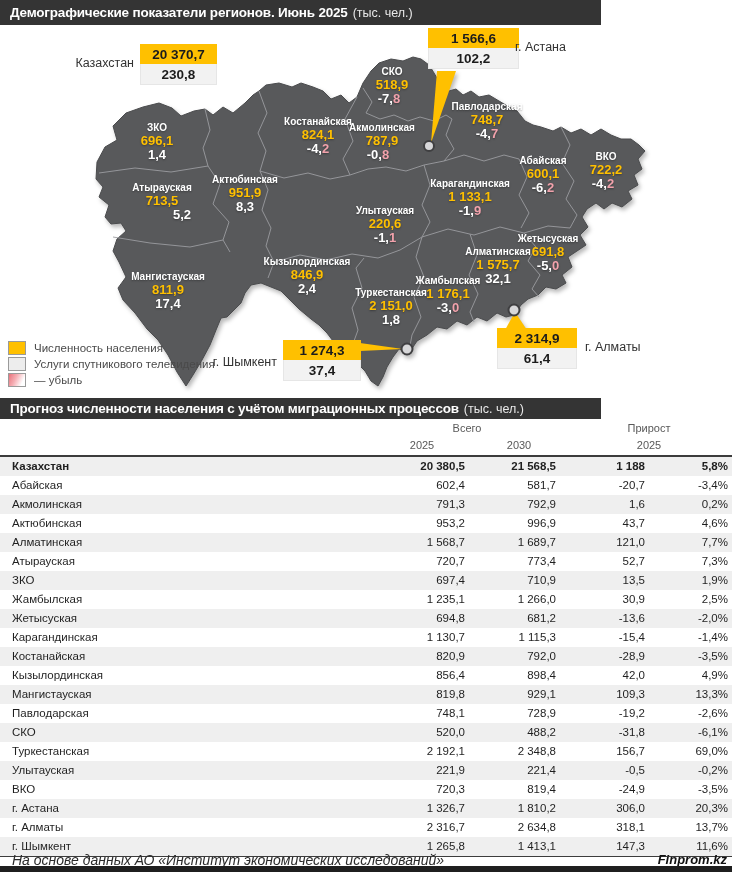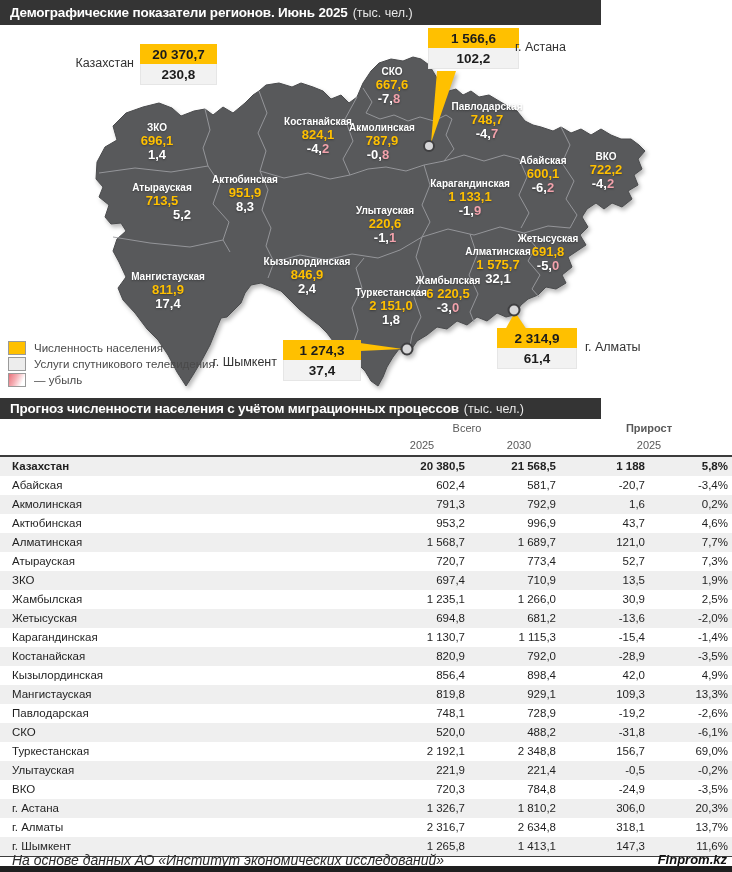--- a/index.html
+++ b/index.html
@@ -137,21 +137,21 @@
           <span class="v1">951,9</span>
           <span class="v2" style="left:0px">8,3</span>
         </div>
         <div class="region-label" style="left: 318px; top: 115px;">
           <span class="rn">Костанайская</span>
           <span class="v1">824,1</span>
           <span class="v2" style="left:0px">-4,<span class="dk">2</span></span>
         </div>
         <div class="region-label" style="left: 392px; top: 65px;">
           <span class="rn">СКО</span>
-          <span class="v1">667,6</span>
+          <span class="v1">518,9</span>
           <span class="v2" style="left:-3px">-7,<span class="dk">8</span></span>
         </div>
         <div class="region-label" style="left: 382px; top: 121px;">
           <span class="rn">Акмолинская</span>
           <span class="v1">787,9</span>
           <span class="v2" style="left:-4px">-0,<span class="dk">8</span></span>
         </div>
         <div class="region-label" style="left: 487px; top: 100px;">
           <span class="rn">Павлодарская</span>
           <span class="v1">748,7</span>
@@ -187,21 +187,21 @@
           <span class="v1">691,8</span>
           <span class="v2" style="left:0px">-5,<span class="dk">0</span></span>
         </div>
         <div class="region-label" style="left: 498px; top: 245px;">
           <span class="rn">Алматинская</span>
           <span class="v1">1 575,7</span>
           <span class="v2" style="left:0px">32,1</span>
         </div>
         <div class="region-label" style="left: 448px; top: 274px;">
           <span class="rn">Жамбылская</span>
-          <span class="v1">6 220,5</span>
+          <span class="v1">1 176,1</span>
           <span class="v2" style="left:0px">-3,<span class="dk">0</span></span>
         </div>
         <div class="region-label" style="left: 391px; top: 286px;">
           <span class="rn">Туркестанская</span>
           <span class="v1">2 151,0</span>
           <span class="v2" style="left:0px">1,8</span>
         </div>
       </div>
 
     <div class="city-label" style="left:0;top:56px;width:134px;text-align:right;">Казахстан</div>
@@ -248,21 +248,21 @@
     <span class="t-main">Демографические показатели регионов. Июнь 2025</span>
     <span class="t-unit">(тыс. чел.)</span>
   </div>
   <div class="bar" id="table-bar">
     <span class="t-main">Прогноз численности населения с учётом миграционных процессов</span>
     <span class="t-unit">(тыс. чел.)</span>
   </div>
 
   <div id="col-headers">
     <span style="left:467px;top:3px;">Всего</span>
-    <span style="left:649px;top:3px;font-weight:bold;">Прирост</span>
+    <span style="left:649px;top:3px;">Прирост</span>
     <span style="left:422px;top:20px;">2025</span>
     <span style="left:519px;top:20px;">2030</span>
     <span style="left:649px;top:20px;">2025</span>
   </div>
   <div id="rows">
       <div class="trow bold">
         <div class="c-name">Казахстан</div>
         <div class="c1">20 380,5</div>
         <div class="c2">21 568,5</div>
         <div class="c3">1 188</div>
@@ -376,21 +376,21 @@
       <div class="trow">
         <div class="c-name">Улытауская</div>
         <div class="c1">221,9</div>
         <div class="c2">221,4</div>
         <div class="c3">-0,5</div>
         <div class="c4">-0,2%</div>
       </div>
       <div class="trow">
         <div class="c-name">ВКО</div>
         <div class="c1">720,3</div>
-        <div class="c2">784,8</div>
+        <div class="c2">819,4</div>
         <div class="c3">-24,9</div>
         <div class="c4">-3,5%</div>
       </div>
       <div class="trow">
         <div class="c-name">г. Астана</div>
         <div class="c1">1 326,7</div>
         <div class="c2">1 810,2</div>
         <div class="c3">306,0</div>
         <div class="c4">20,3%</div>
       </div>

